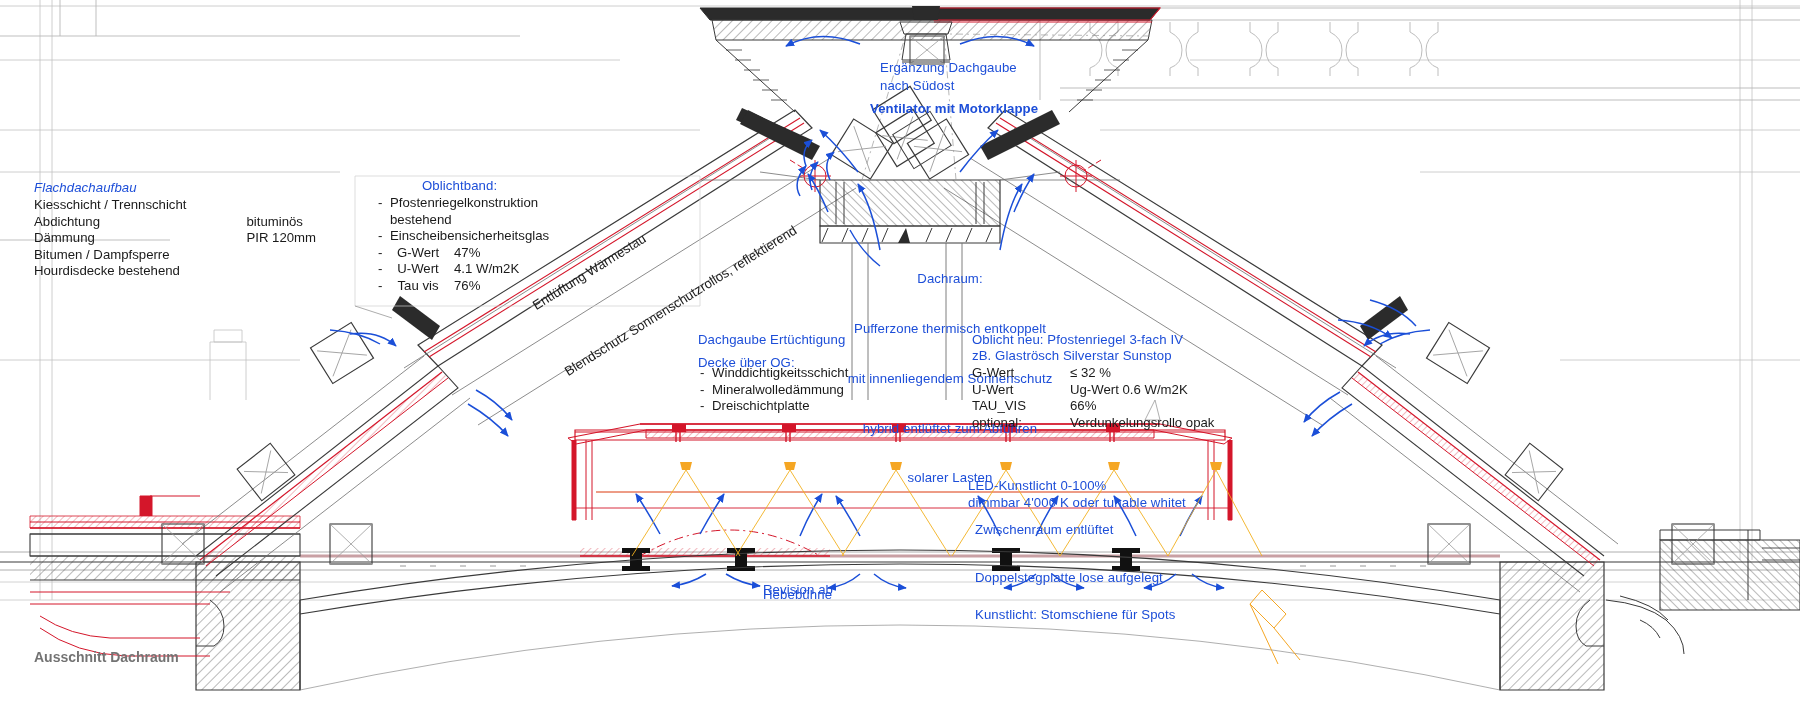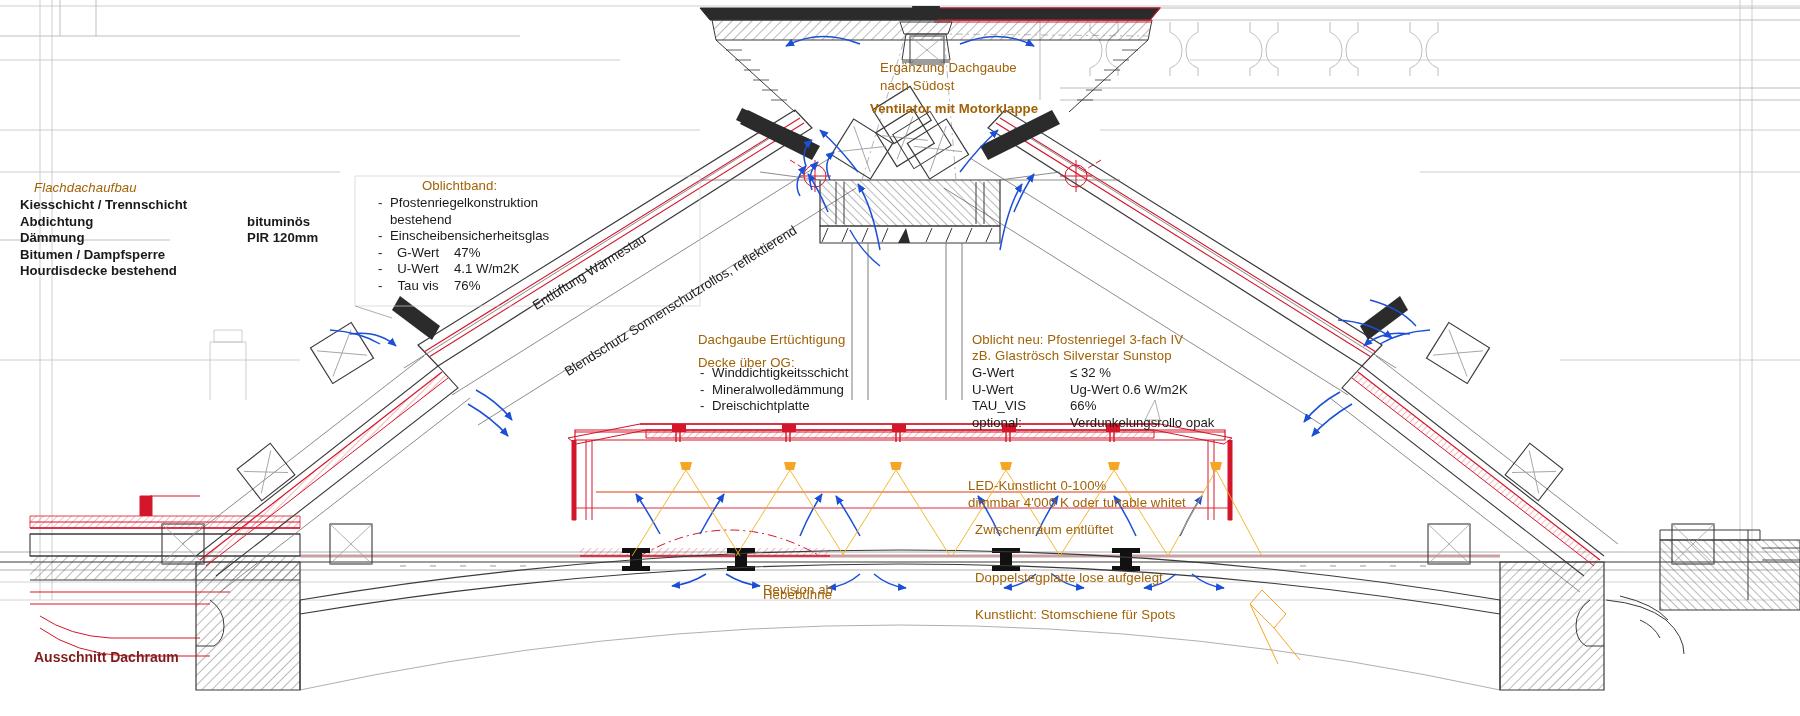--- a/index.html
+++ b/index.html
@@ -10,32 +10,32 @@
   }
   #stage {
     position: relative;
     width: 1800px; height: 716px;
     background: #ffffff;
     overflow: hidden;
   }
   #drawing { position: absolute; inset: 0; }
   .txt {
     position: absolute;
-    color: #a16207;
+    color: #1d4ed8;
     font-size: 13.2px;
     line-height: 16.6px;
     white-space: pre;
     letter-spacing: .1px;
   }
   .txt.ctr { text-align: center; }
   .caption {
     position: absolute;
     font-size: 14px;
     font-weight: bold;
-    color: #7f1d1d;
+    color: #737373;
     white-space: pre;
   }
   .diag {
     position: absolute;
     font-size: 13.2px;
     color: #1a1a1a;
     white-space: pre;
     transform-origin: 0 0;
   }
   .spec-grid {
@@ -439,21 +439,21 @@
     <path d="M596 492 H1204" stroke="#f2b01e" stroke-width="0.8" opacity="0.5"></path>
   </g>
 
   <g stroke="#8a8a8a" stroke-width="0.7" fill="none">
     <path d="M355 176 H700 V306 H355 Z" stroke="#cfcfcf"></path>
     <path d="M355 306 L392 318"></path>
   </g>
 </svg>
 
 <div class="txt" style="left:34px; top:180px;font-style:italic;">Flachdachaufbau</div>
-<div class="spec-grid" style="left:20px; top:197px;font-weight:bold;">
+<div class="spec-grid" style="left:34px; top:197px;">
   <span>Kiesschicht / Trennschicht</span>
   <span></span>
   <span>Abdichtung</span>
   <span style="padding-left:50px">bituminös</span>
   <span>Dämmung</span>
   <span style="padding-left:50px">PIR 120mm</span>
   <span>Bitumen / Dampfsperre</span>
   <span></span>
   <span>Hourdisdecke bestehend</span>
   <span></span>
@@ -483,20 +483,27 @@
     <span class="k" style="width:56px">U-Wert</span>
     <span class="v">4.1 W/m2K</span>
   </div>
   <div class="row">
     <span class="dash">-</span>
     <span class="k" style="width:56px">Tau vis</span>
     <span class="v">76%</span>
   </div>
 </div>
 
+<div class="txt ctr" style="left:840px; top:238px; width:220px;">
+  <div>Dachraum:</div>
+  <div>Pufferzone thermisch entkoppelt</div>
+  <div>mit innenliegendem Sonnenschutz</div>
+  <div>hybrid entlüftet zum Abführen</div>
+  <div>solarer Lasten</div>
+</div>
 
 <div class="txt" style="left:698px; top:332px;">Dachgaube Ertüchtigung</div>
 <div class="txt" style="left:698px; top:355px;">Decke über OG:</div>
 <div class="bullets" style="left:700px; top:365px;">
   <div class="row">
     <span class="dash">-</span>
     <span class="k">Winddichtigkeitsschicht</span>
   </div>
   <div class="row">
     <span class="dash">-</span>

